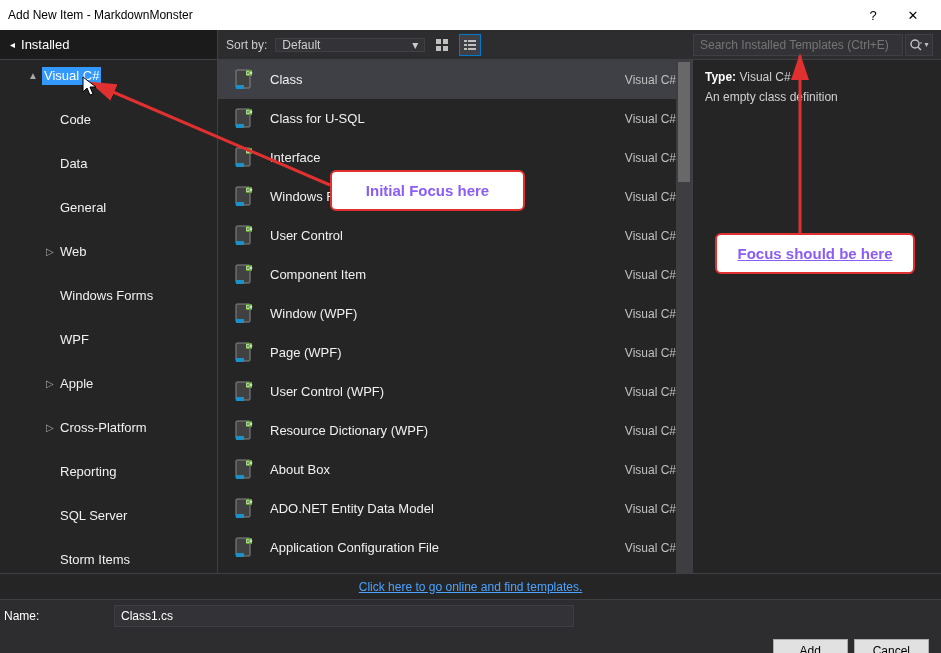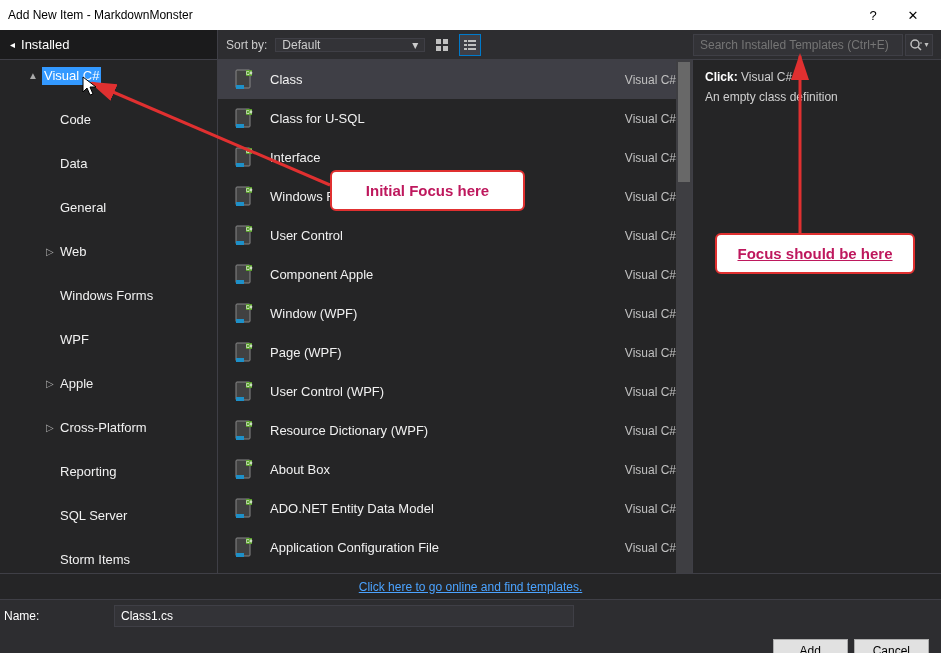--- a/index.html
+++ b/index.html
@@ -59,21 +59,21 @@
 
 
 .btnrow { height: 40px; background: #2d2d30; display: flex; align-items: center; justify-content: flex-end; padding: 0 12px; gap: 6px; }
 .dlgbtn { background: #e1e1e1; color: #000; border: 1px solid #adadad; padding: 4px 18px; font-size: 12px; cursor: pointer; min-width: 75px; text-align: center; }
 .dlgbtn .ul { text-decoration: underline; }
 
 
 .file-ico { width: 26px; height: 26px; }
 
 
-.annotation-box { position: absolute; background: #fff; border: 2px solid #e03030; border-radius: 6px; padding: 10px 14px; color: #be185d; font-weight: bold; font-size: 15px; z-index: 50; }
+.annotation-box { position: absolute; background: #fff; border: 2px solid #e03030; border-radius: 6px; padding: 10px 14px; color: #8b5cf6; font-weight: bold; font-size: 15px; z-index: 50; }
 .arrow-svg { position: absolute; z-index: 49; pointer-events: none; }
 .cursor { position: absolute; z-index: 51; pointer-events: none; }
 
 .grid-ico rect { fill: #c0c0c0; }
 </style>
 </head>
 <body>
 
 <div class="titlebar">
   <span class="titlebar-text">Add New Item - MarkdownMonster</span>
@@ -252,21 +252,21 @@
         </div>
         <div class="list-row">
           <span class="icon">
             <svg class="file-ico" viewBox="0 0 26 26">
               <rect x="5" y="3" width="14" height="18" rx="1" fill="#414141" stroke="#888"></rect>
               <rect x="15" y="3" width="6" height="6" fill="#5aa02c"></rect>
               <text x="18" y="8" font-size="5" fill="#fff" text-anchor="middle">C#</text>
               <rect x="5" y="18" width="8" height="4" fill="#1e90c8"></rect>
             </svg>
           </span>
-          <span class="name">Component Apple</span>
+          <span class="name">Component Item</span>
           <span class="lang">Visual C#</span>
         </div>
         <div class="list-row">
           <span class="icon">
             <svg class="file-ico" viewBox="0 0 26 26">
               <rect x="5" y="3" width="14" height="18" rx="1" fill="#414141" stroke="#888"></rect>
               <rect x="15" y="3" width="6" height="6" fill="#5aa02c"></rect>
               <text x="18" y="8" font-size="5" fill="#fff" text-anchor="middle">C#</text>
               <rect x="5" y="18" width="8" height="4" fill="#1e90c8"></rect>
             </svg>
@@ -347,21 +347,21 @@
           <span class="lang">Visual C#</span>
         </div>
       </div>
     <div class="scrollbar-track">
       <div class="scrollbar-thumb" style="top:2px;height:120px"></div>
     </div>
   </div>
 
   <div class="details">
     <div class="type-line">
-      <span class="type-label">Click:</span>
+      <span class="type-label">Type:</span>
       <span>Visual C#</span>
     </div>
     <div>An empty class definition</div>
   </div>
 </div>
 
 <div class="onlinerow">
   <a>Click here to go online and find templates.</a>
 </div>
 

